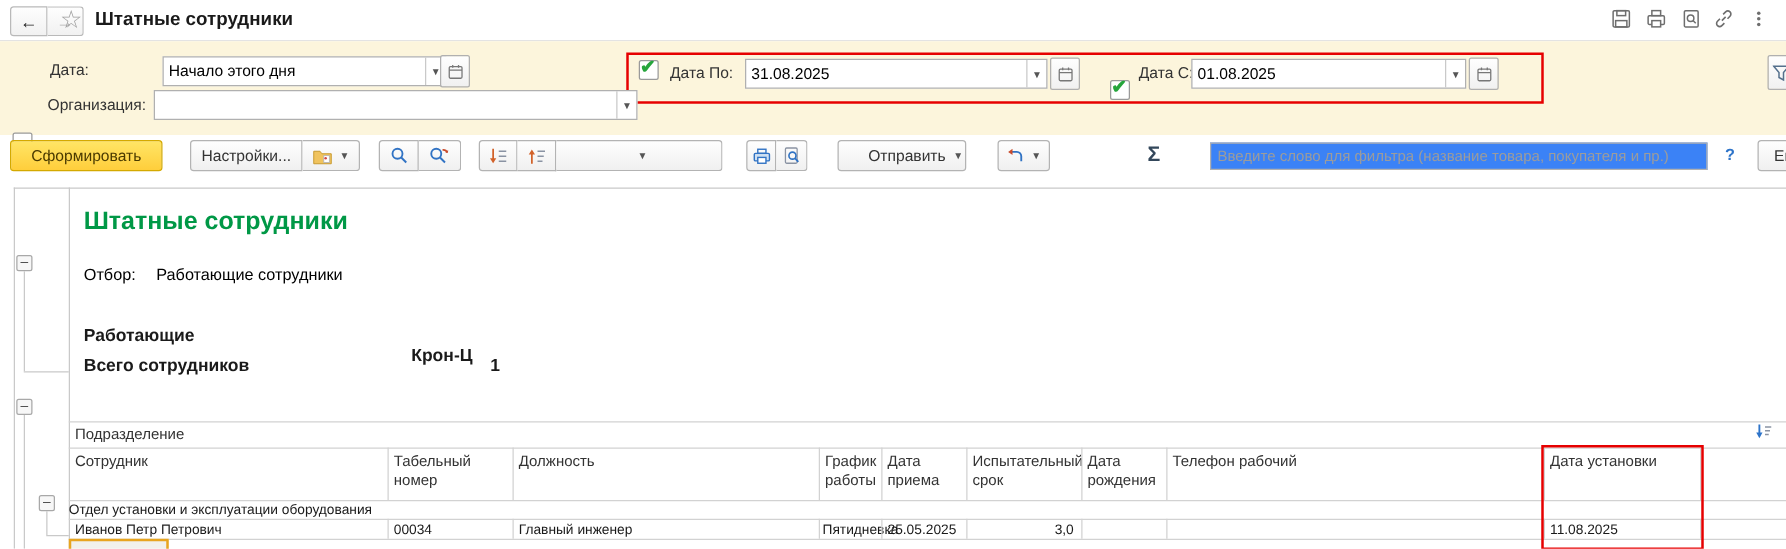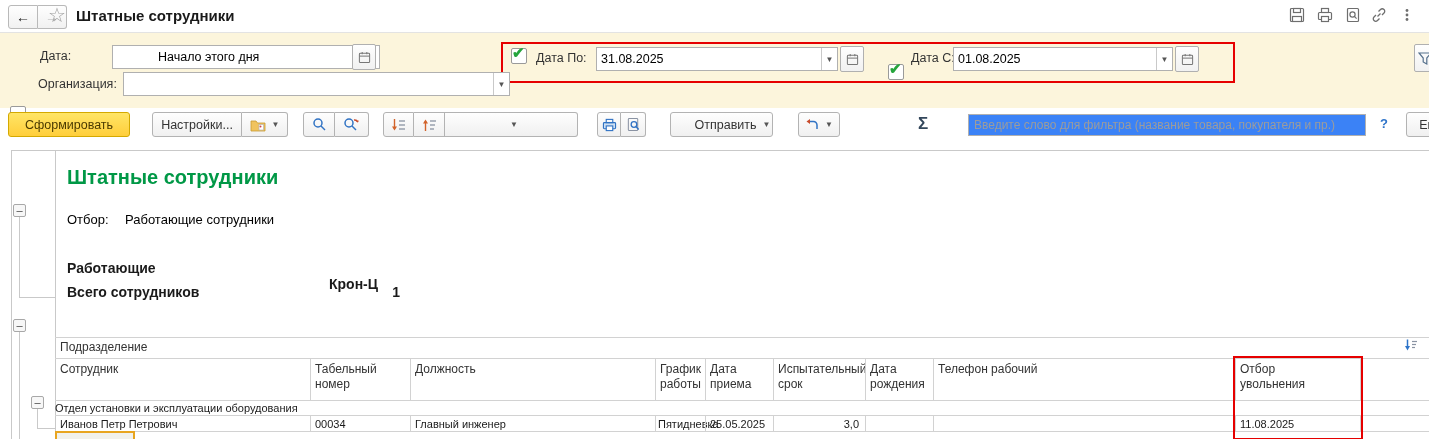--- a/index.html
+++ b/index.html
@@ -108,21 +108,21 @@
   <svg width="16" height="16" viewBox="0 0 16 16" fill="#6e6e6e">
     <circle cx="8" cy="3.5" r="1.4"></circle>
       <circle cx="8" cy="8" r="1.4"></circle>
       <circle cx="8" cy="12.5" r="1.4"></circle>
   </svg>
 </div>
 
 <div class="abs panel"></div>
 
 <div class="abs flabel" style="left:40px;top:49px;">Дата:</div>
-<div class="abs finput" style="left:112px;top:45px;width:225px;padding-left:41px;">
+<div class="abs finput" style="left:130px;top:45px;width:225px;">
   <input class="txt" readonly="" value="Начало этого дня" style="">
   <div class="ddseg">▼</div>
 </div>
 <div class="abs calbtn" style="left:352px;top:44px;">
   <svg width="13" height="13" viewBox="0 0 14 14" fill="none" stroke="#777" stroke-width="1.1">
     <rect x="1.5" y="2.5" width="11" height="10" rx="1"></rect>
       <line x1="1.5" y1="5.5" x2="12.5" y2="5.5"></line>
       <line x1="4.5" y1="1" x2="4.5" y2="3.5"></line>
       <line x1="9.5" y1="1" x2="9.5" y2="3.5"></line>
   </svg>
@@ -312,21 +312,21 @@
 <div class="abs ghl" style="left:55px;top:358px;width:1374px;"></div>
 
 <div class="abs th" style="left:60px;top:362px;width:240px;">Сотрудник</div>
 <div class="abs th" style="left:315px;top:362px;width:80px;">Табельный номер</div>
 <div class="abs th" style="left:415px;top:362px;width:230px;">Должность</div>
 <div class="abs th" style="left:660px;top:362px;width:44px;">График работы</div>
 <div class="abs th" style="left:710px;top:362px;width:55px;">Дата приема</div>
 <div class="abs th" style="left:778px;top:362px;width:88px;">Испытательный срок</div>
 <div class="abs th" style="left:870px;top:362px;width:58px;">Дата рождения</div>
 <div class="abs th" style="left:938px;top:362px;width:290px;">Телефон рабочий</div>
-<div class="abs th" style="left:1240px;top:362px;width:90px;">Отбор увольнения</div>
+<div class="abs th" style="left:1240px;top:362px;width:90px;">Дата установки</div>
 
 <div class="abs gvl" style="left:310px;top:358px;height:42px;"></div>
 <div class="abs gvl" style="left:410px;top:358px;height:42px;"></div>
 <div class="abs gvl" style="left:655px;top:358px;height:42px;"></div>
 <div class="abs gvl" style="left:705px;top:358px;height:42px;"></div>
 <div class="abs gvl" style="left:773px;top:358px;height:42px;"></div>
 <div class="abs gvl" style="left:865px;top:358px;height:42px;"></div>
 <div class="abs gvl" style="left:933px;top:358px;height:42px;"></div>
 <div class="abs gvl" style="left:1235px;top:358px;height:42px;"></div>
 <div class="abs gvl" style="left:1360px;top:358px;height:42px;"></div>

